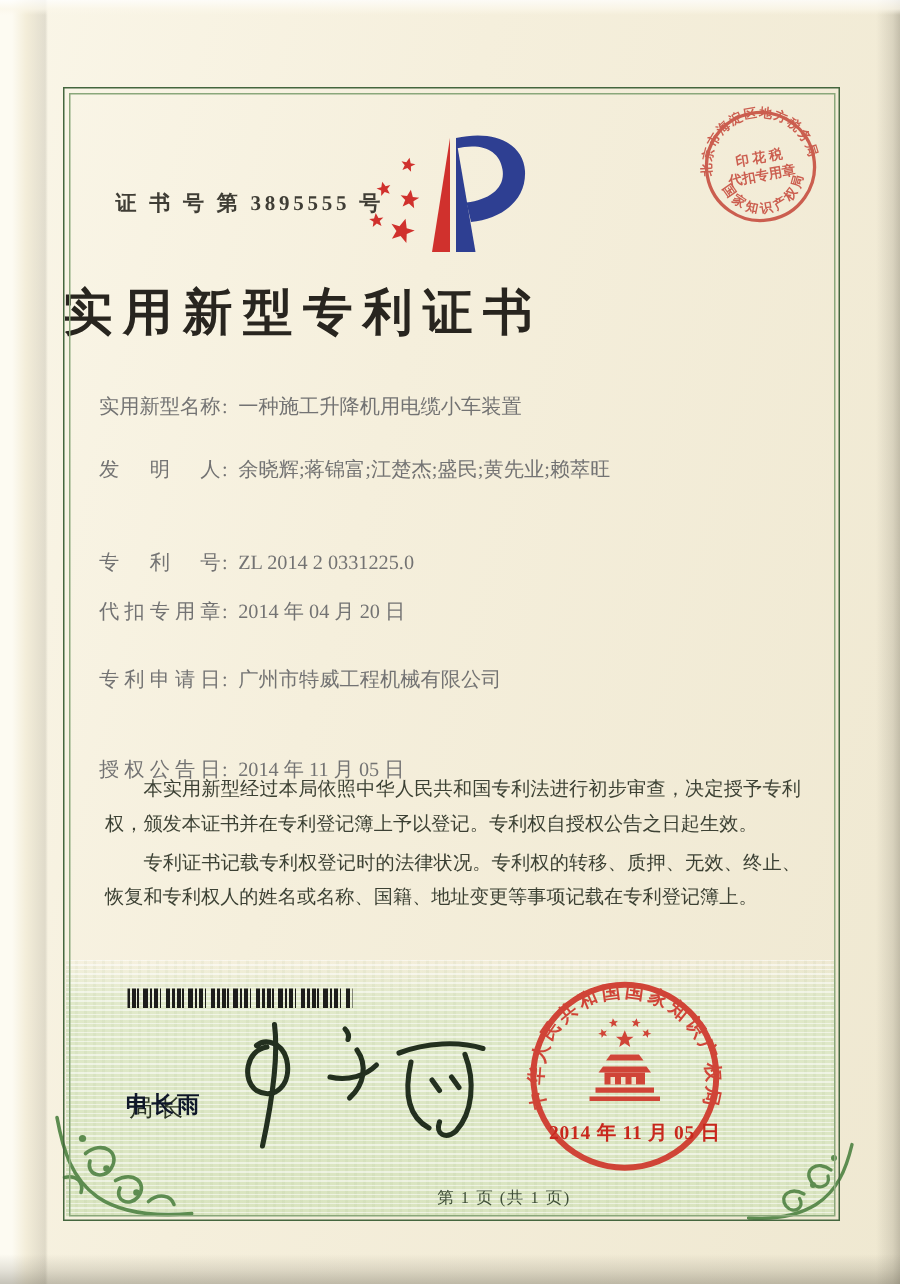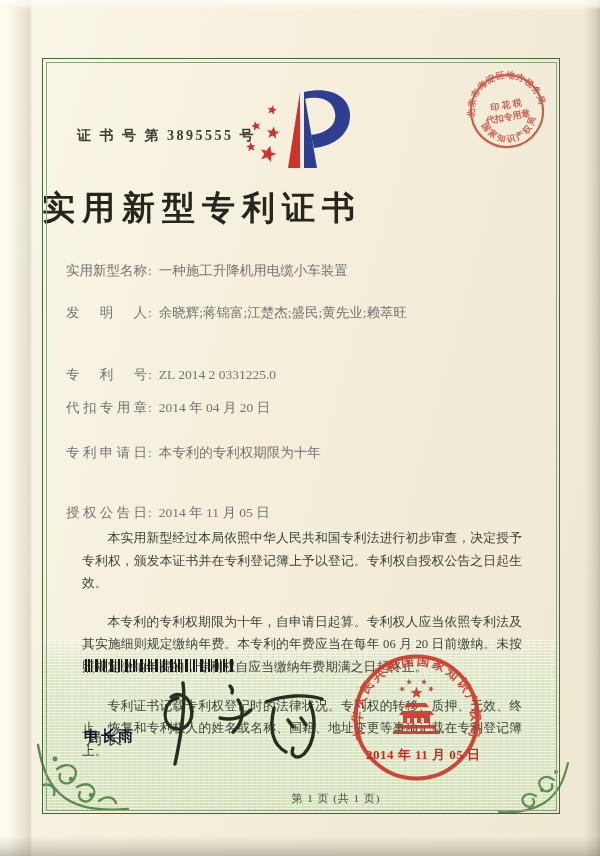--- a/index.html
+++ b/index.html
@@ -29,21 +29,21 @@
   .certno{left:77px;top:104px;font-size:14px;font-weight:600;letter-spacing:2.5px;color:#3f3d35;margin-top:23px;}
   .title{left:42px;top:186px;width:568px;font-size:33px;font-weight:bold;
          letter-spacing:7px;color:#28251f;}
   .fields{left:66px;top:262px;width:468px;}
   .frow{position:absolute;left:0;white-space:nowrap;font-size:13.5px;font-weight:normal;color:#737373;}
   .frow .lab{display:inline-block;width:81px;text-align:justify;text-align-last:justify;}
   .frow .col{display:inline-block;margin:0 7px 0 1px;}
   .r1{top:0;} .r2{top:32px;margin-top:10px;} .r3{top:104px;} .r4{top:137px;} .r5{top:182px;} .r6{top:242px;}
   .bodytxt{left:66px;top:511px;width:472px;font-size:12.8px;line-height:22.6px;color:#3c4134;
            text-align:justify;}
-  .bodytxt p{margin:16px;text-indent:2em;}
+  .bodytxt p{margin:4px;text-indent:2em;}
   .director{left:86px;top:703px;font-size:16px;font-weight:normal;letter-spacing:4px;color:#2c3626;z-index:5;margin-top:26px;}
   .dirname{left:84px;top:727px;font-size:15px;font-weight:bold;letter-spacing:2px;color:#0f172a;z-index:5;}
   .pageinfo{left:42px;top:791px;width:588px;text-align:center;font-size:11px;letter-spacing:1px;color:#3f4f38;z-index:5;}
   .barcode{left:85px;top:659px;width:150px;height:13px;z-index:5;background:
     repeating-linear-gradient(90deg,#1d1d1b 0 1.5px,rgba(0,0,0,0) 1.5px 3px,#1d1d1b 3px 5.5px,
     rgba(0,0,0,0) 5.5px 6.5px,#1d1d1b 6.5px 7.5px,rgba(0,0,0,0) 7.5px 10.5px,#1d1d1b 10.5px 13.5px,rgba(0,0,0,0) 13.5px 15px);}
   .sealdate{left:366px;top:746px;width:160px;font-size:13px;font-weight:bold;color:#c8281d;
             letter-spacing:.5px;z-index:7;}
   .sigsvg{left:150px;top:676px;z-index:5;}
   .sealsvg{left:344px;top:645px;z-index:6;opacity:.92;}
@@ -108,30 +108,29 @@
   <div class="frow r2">
     <span class="lab">发明人</span><span class="col">:</span><span>余晓辉;蒋锦富;江楚杰;盛民;黄先业;赖萃旺</span>
   </div>
   <div class="frow r3">
     <span class="lab">专利号</span><span class="col">:</span><span>ZL 2014 2 0331225.0</span>
   </div>
   <div class="frow r4">
     <span class="lab">代扣专用章</span><span class="col">:</span><span>2014 年 04 月 20 日</span>
   </div>
   <div class="frow r5">
-    <span class="lab">专利申请日</span><span class="col">:</span><span>本专利的专利权期限为十年</span>
+    <span class="lab">专利申请日</span><span class="col">:</span><span>广州市特威工程机械有限公司</span>
   </div>
   <div class="frow r6">
     <span class="lab">授权公告日</span><span class="col">:</span><span>2014 年 11 月 05 日</span>
   </div>
 </div>
 
 <div class="abs bodytxt">
   <p>本实用新型经过本局依照中华人民共和国专利法进行初步审查，决定授予专利权，颁发本证书并在专利登记簿上予以登记。专利权自授权公告之日起生效。</p>
-  <p>本专利的专利权期限为十年，自申请日起算。专利权人应当依照专利法及其实施细则规定缴纳年费。本专利的年费应当在每年 06 月 20 日前缴纳。未按照规定缴纳年费的，专利权自应当缴纳年费期满之日起终止。</p>
   <p>专利证书记载专利权登记时的法律状况。专利权的转移、质押、无效、终止、恢复和专利权人的姓名或名称、国籍、地址变更等事项记载在专利登记簿上。</p>
 </div>
 
 <div class="abs barcode"></div>
 <div class="abs director">局长</div>
 <div class="abs dirname">申长雨</div>
 
 <svg class="abs sigsvg" width="182" height="96" viewBox="0 0 182 96">
   <g fill="none" stroke="#23301f" stroke-width="3.4" stroke-linecap="round">
     <path d="M28 22 C 14 24, 11 44, 21 51 C 33 58, 45 47, 41 30 C 38 19, 27 16, 21 21"></path>

